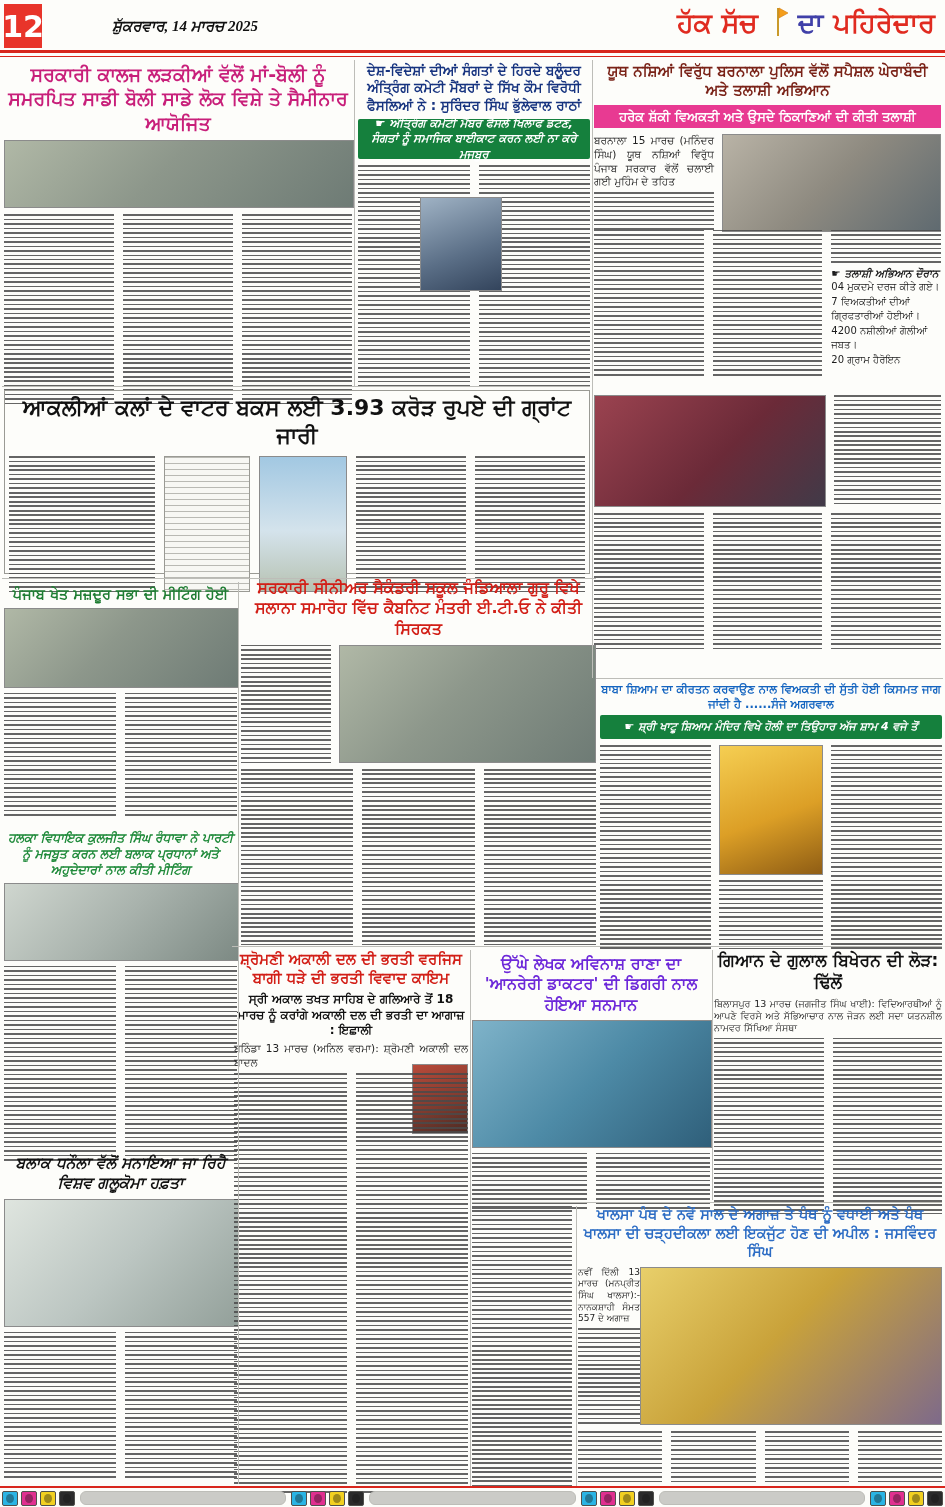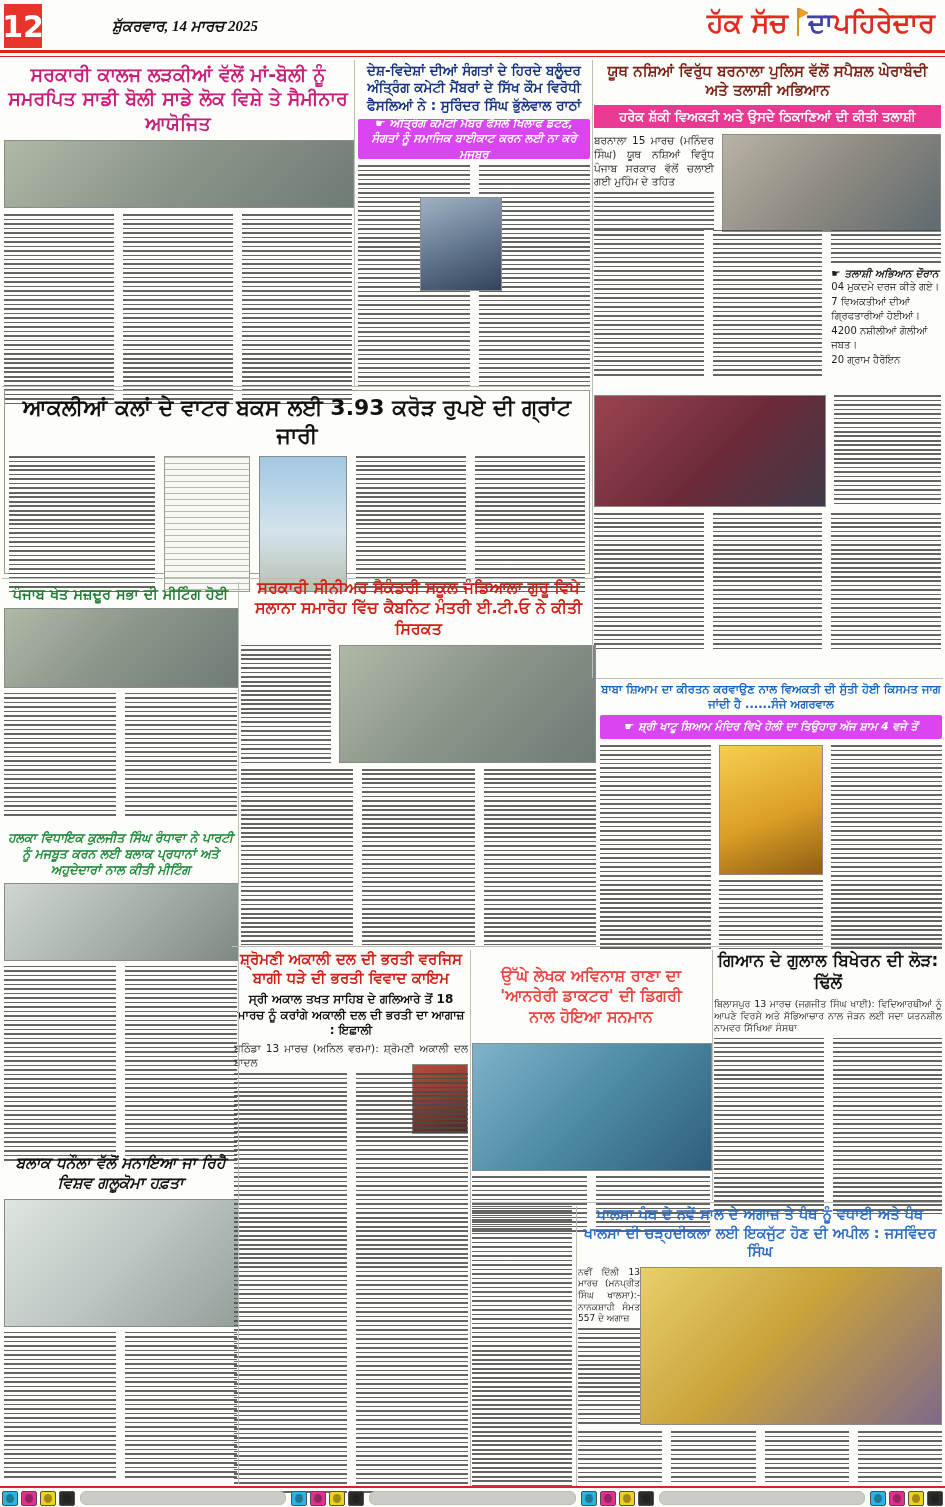--- a/index.html
+++ b/index.html
@@ -13,29 +13,29 @@
   .cols>div{flex:1}
   .lead{font-size:10.5px;line-height:1.3;text-align:justify;color:#222}
   
   .ph{border:1px solid #8b8b8b;background:linear-gradient(135deg,#c6cfd5,#99a6ae 50%,#78858e)}
   .ph-red{background:linear-gradient(135deg,#9b4350,#6b2a38 55%,#413a48)}
   .ph-warm{background:linear-gradient(160deg,#f5ce52,#dc9f26 55%,#8f5d14)}
   .ph-sky{background:linear-gradient(180deg,#a2c8e2,#d4e3ec 55%,#b7c2b2)}
   .ph-doc{background:#f7f7f3;background-image:repeating-linear-gradient(180deg,#b9b9b3 0,#b9b9b3 1px,transparent 1px,transparent 6px);border:1px solid #9a9a94}
   .ph-crowd{background:linear-gradient(135deg,#b0b8a6,#8d978b 45%,#6e7b75)}
   .ph-teal{background:linear-gradient(135deg,#7fb3c9,#4d8aa6 50%,#2f5f7a)}
-  .gbox{background:#d946ef;color:#fff;font-weight:bold;font-style:italic;text-align:center;line-height:1.35;
+  .gbox{background:#15803d;color:#fff;font-weight:bold;font-style:italic;text-align:center;line-height:1.35;
         display:flex;align-items:center;justify-content:center;padding:2px 6px;border-radius:2px}
   .pinkbar{background:#e83a92;color:#fff;font-weight:bold;text-align:center;display:flex;align-items:center;justify-content:center}
   .div-v{background:#bdbdb8;width:1px}
   .div-h{background:#bdbdb8;height:1px}
   
   .pagenum{background:#e8342a;color:#fff;font-weight:bold;font-size:30px;display:flex;align-items:center;justify-content:center}
   .eddate{font-family:"Liberation Serif",serif;font-style:italic;font-weight:bold;font-size:15px;color:#111}
-  .logo{display:flex;align-items:flex-end;gap:0;font-weight:800;font-size:27px;line-height:1}
+  .logo{display:flex;align-items:flex-end;gap:10px;font-weight:800;font-size:27px;line-height:1}
   .logo .r{color:#e02b20}
   .logo .b{color:#4040a8}
   .rule-red{background:#d8261c}
   
   .pmrow{display:flex;align-items:center;gap:5px;padding:0 2px}
   .pmgrp{display:flex;gap:3px}
   .pm{width:14px;height:13px;border:1px solid #50504c;border-radius:2px;position:relative}
   .pm::after{content:"";position:absolute;inset:2px 3px;border-radius:50%;background:rgba(20,20,20,.38)}
   .pm.c{background:#2ab4e4}.pm.m{background:#e03090}.pm.y{background:#f2d020}.pm.k{background:#2b2b2b}
   .pmbar{flex:1;height:12px;background:#cbcbc7;border-radius:6px;border:1px solid #bdbdb8}
@@ -194,21 +194,21 @@
       <p class="lead" style="margin:0 0 3px">ਬਠਿੰਡਾ 13 ਮਾਰਚ (ਅਨਿਲ ਵਰਮਾ): ਸ਼੍ਰੋਮਣੀ ਅਕਾਲੀ ਦਲ ਬਾਦਲ</p>
       <div class="ph" style="position:absolute;right:0;top:22px;width:54px;height:68px;background:linear-gradient(160deg,#b94a3a,#7d3a2e 60%,#4c2a22)"></div>
       <div class="cols" style="height:420px">
         <div class="sim"></div>
         <div class="sim"></div>
       </div>
     </div>
   </section>
 
   <section class="a" style="left:472px;top:950px;width:238px;height:250px">
-    <h2 class="hl" style="margin:16px;font-size:16px;color:#ef4444">ਉੱਘੇ ਲੇਖਕ ਅਵਿਨਾਸ਼ ਰਾਣਾ ਦਾ 'ਆਨਰੇਰੀ ਡਾਕਟਰ' ਦੀ ਡਿਗਰੀ ਨਾਲ ਹੋਇਆ ਸਨਮਾਨ</h2>
+    <h2 class="hl" style="margin:4px;font-size:16px;color:#6d28d9">ਉੱਘੇ ਲੇਖਕ ਅਵਿਨਾਸ਼ ਰਾਣਾ ਦਾ 'ਆਨਰੇਰੀ ਡਾਕਟਰ' ਦੀ ਡਿਗਰੀ ਨਾਲ ਹੋਇਆ ਸਨਮਾਨ</h2>
     <div class="ph ph-teal" style="margin-top:5px;width:100%;height:126px"></div>
     <div class="cols" style="margin-top:5px;height:58px">
       <div class="sim"></div>
       <div class="sim"></div>
     </div>
   </section>
   <div class="a sim" style="left:472px;top:1206px;width:100px;height:282px"></div>
 
   <section class="a" style="left:714px;top:950px;width:228px;height:250px">
     <h2 class="hl" style="margin:0;font-size:17px;color:#111">ਗਿਆਨ ਦੇ ਗੁਲਾਲ ਬਿਖੇਰਨ ਦੀ ਲੋੜ: ਢਿੱਲੋਂ</h2>

